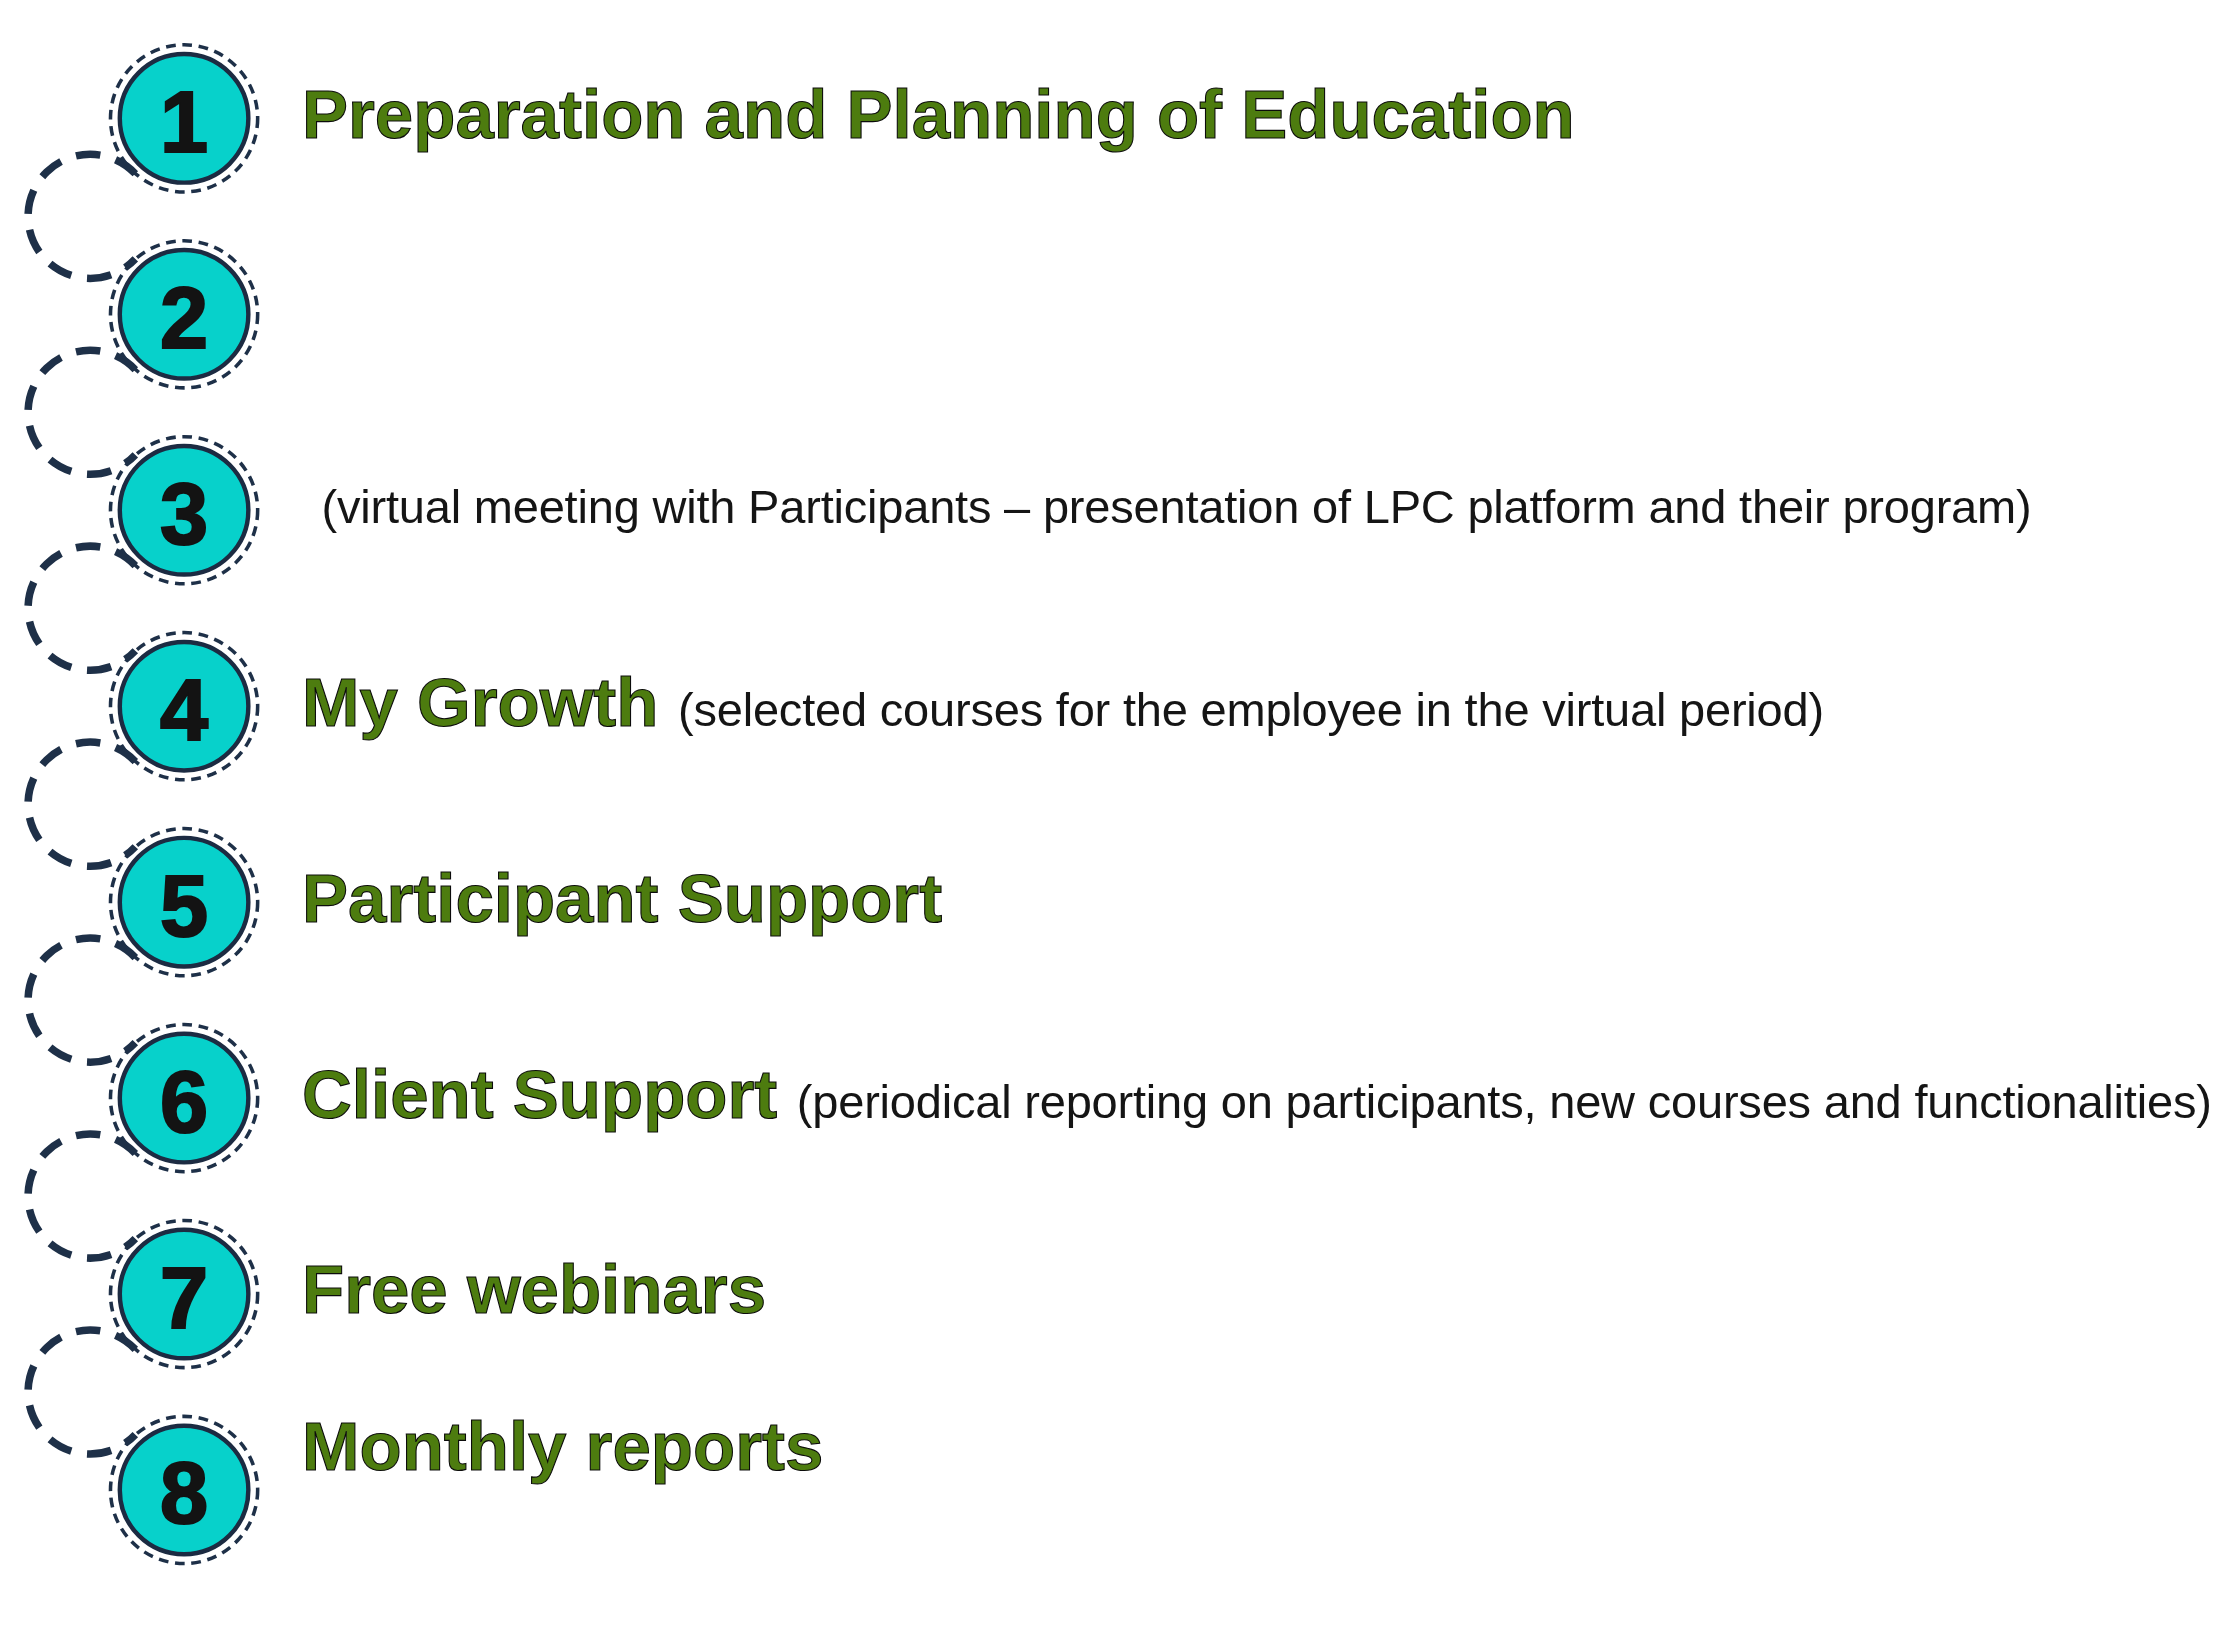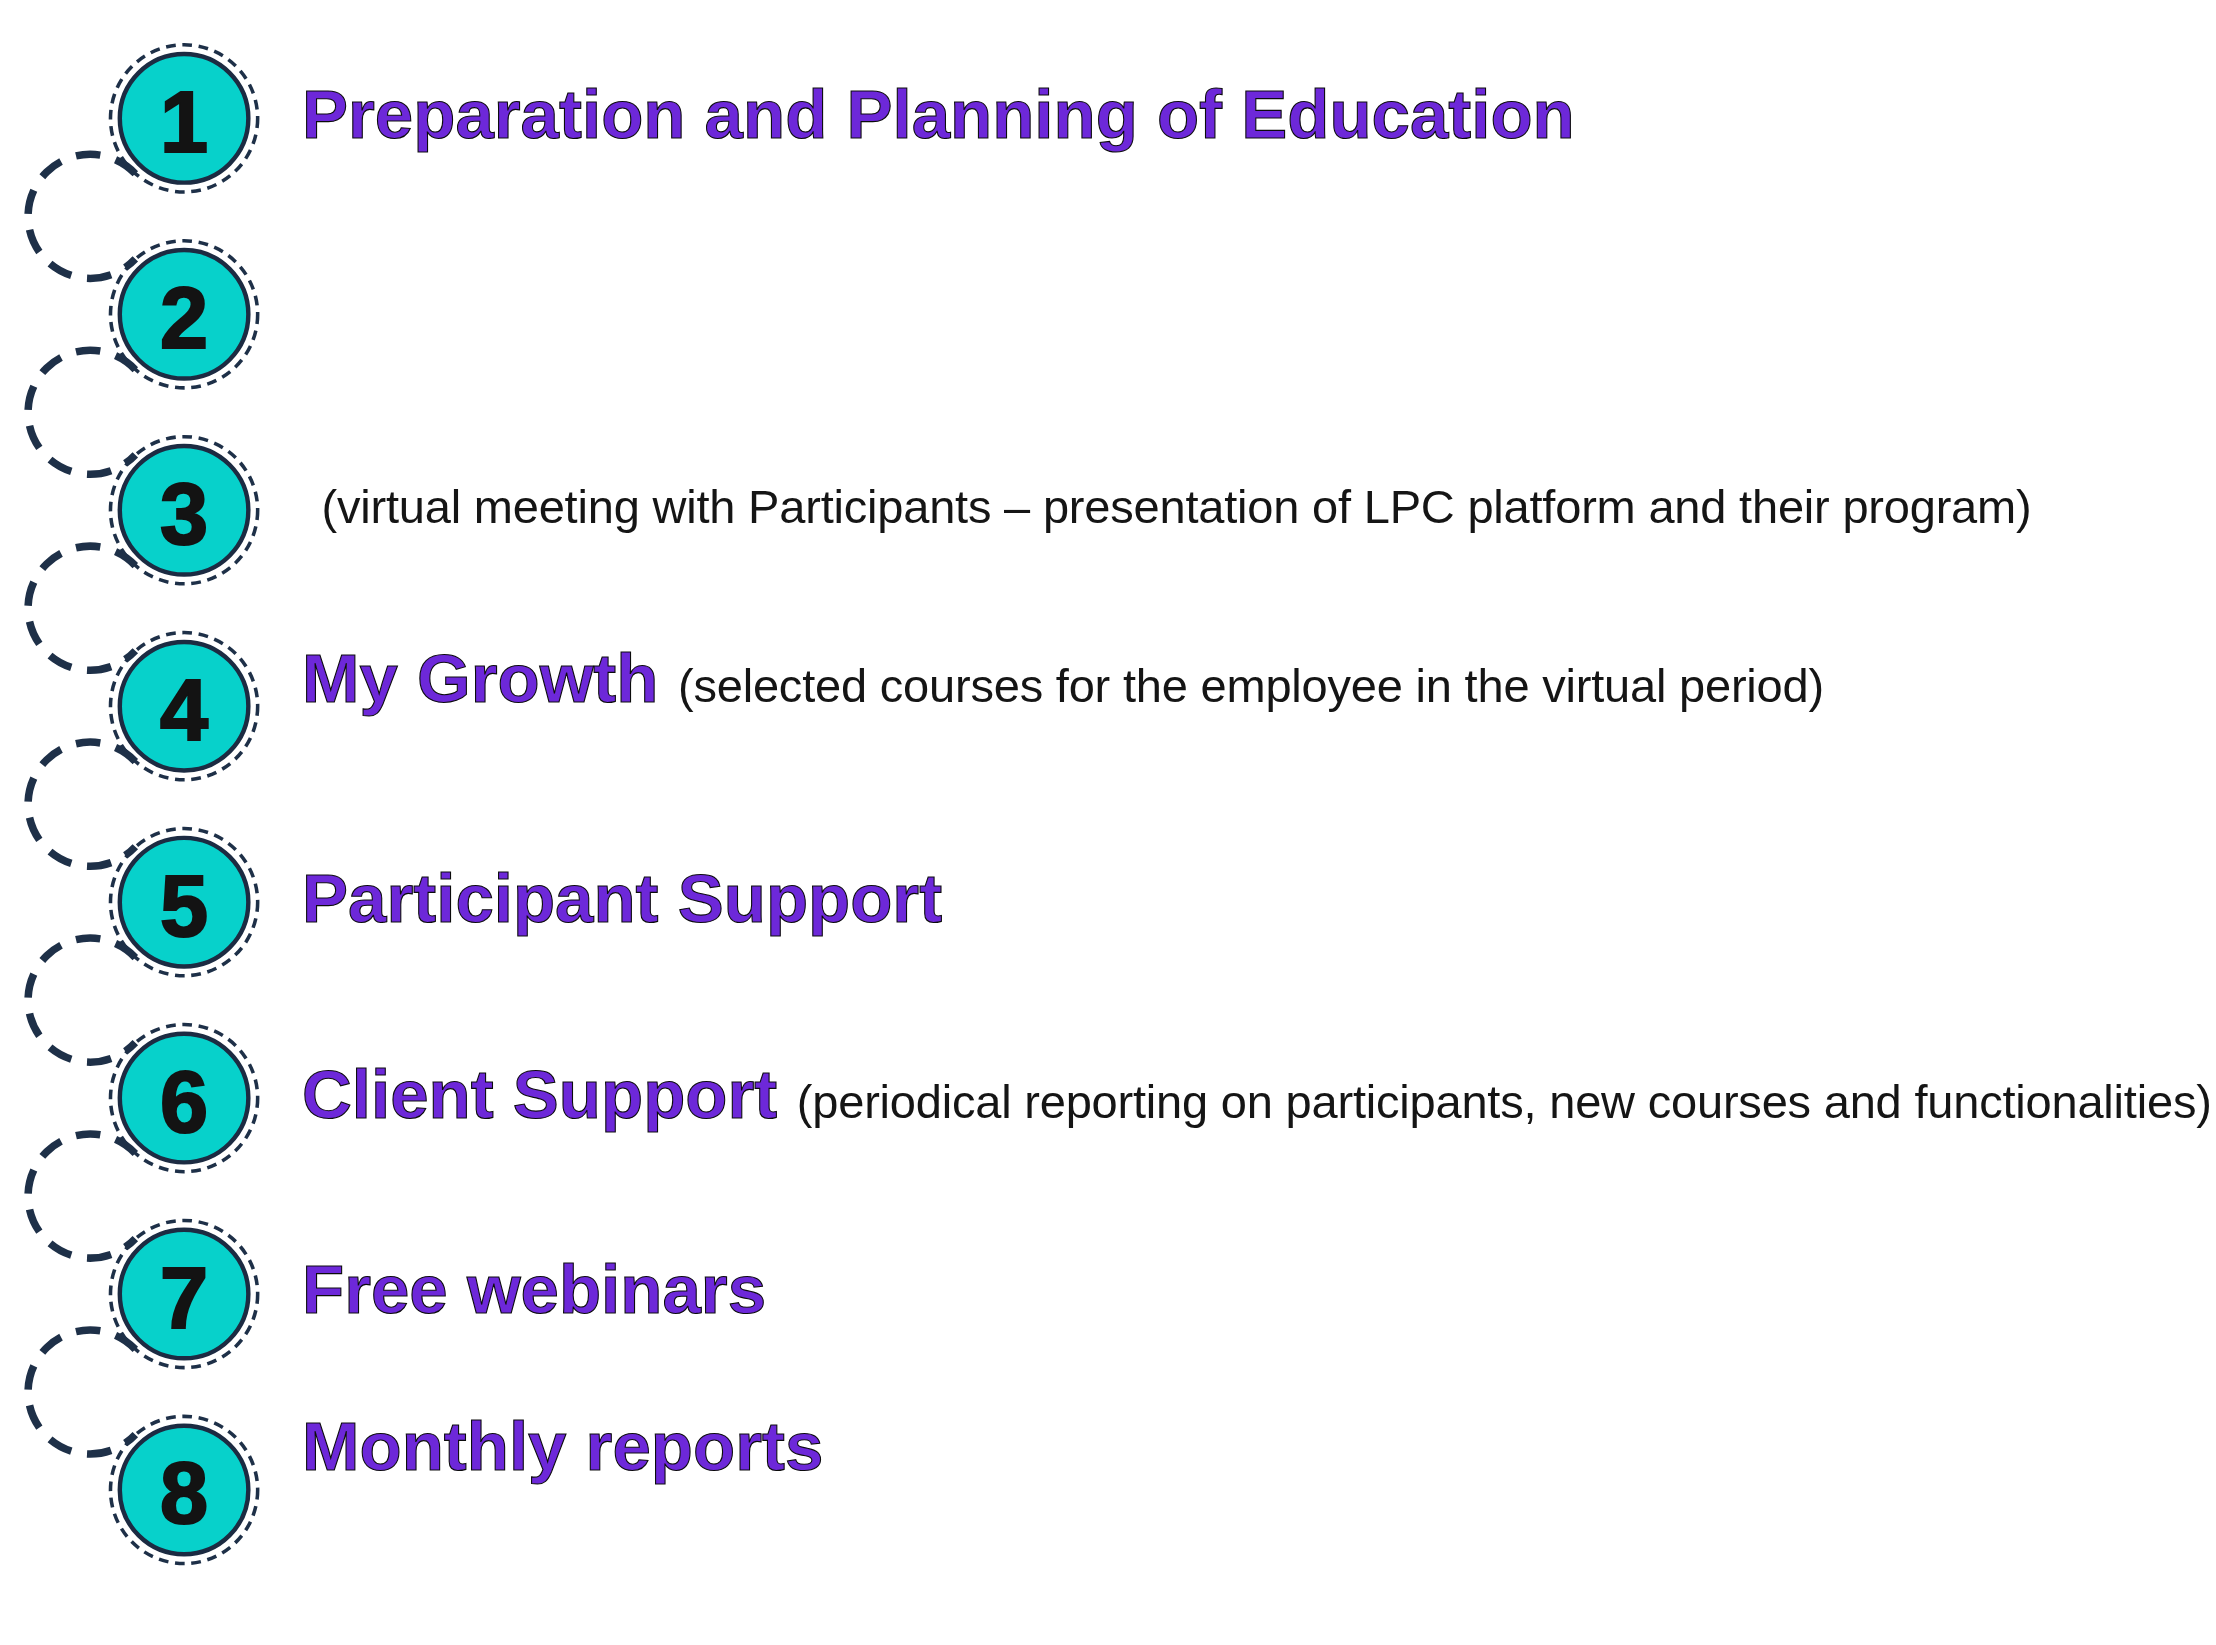--- a/index.html
+++ b/index.html
@@ -64,38 +64,38 @@
     position: absolute;
     left: 302px;
     transform: translateY(-50%);
     white-space: nowrap;
     display: flex;
     align-items: baseline;
   }
   .step-title {
     font-size: 69px;
     font-weight: bold;
-    color: #6d28d9;
+    color: #4d7c0f;
     -webkit-text-stroke: 1.1px #0B0B0B;
     letter-spacing: 0px;
     line-height: 1;
   }
   .step-sub {
     font-size: 47px;
     font-weight: normal;
     color: #151515;
     letter-spacing: -0.2px;
     margin-left: 19.5px;
     line-height: 1;
   }
   
   .step-text.r1 { top: 114px; }
   .step-text.r2 { top: 310px; }
   .step-text.r3 { top: 506px; }
-  .step-text.r4 { top: 678px; }
+  .step-text.r4 { top: 702px; }
   .step-text.r5 { top: 898px; text-align: center; }
   .step-text.r6 { top: 1094px; }
   .step-text.r7 { top: 1289px; justify-content: center; }
   .step-text.r8 { top: 1446px; }
 </style>
 </head>
 <body>
 
 <div class="canvas">
 

